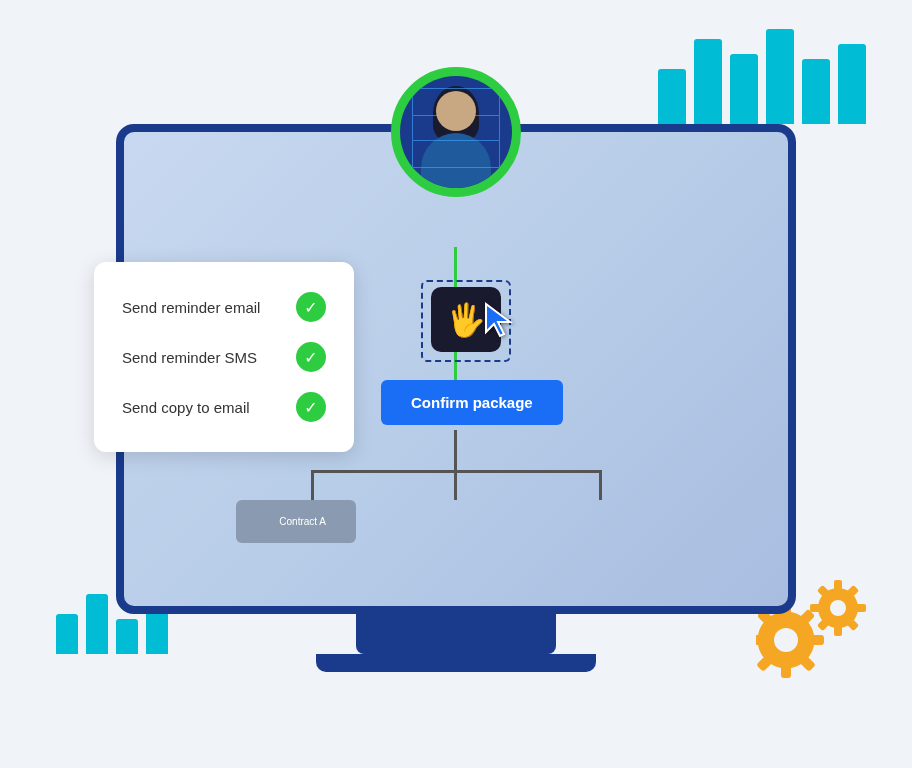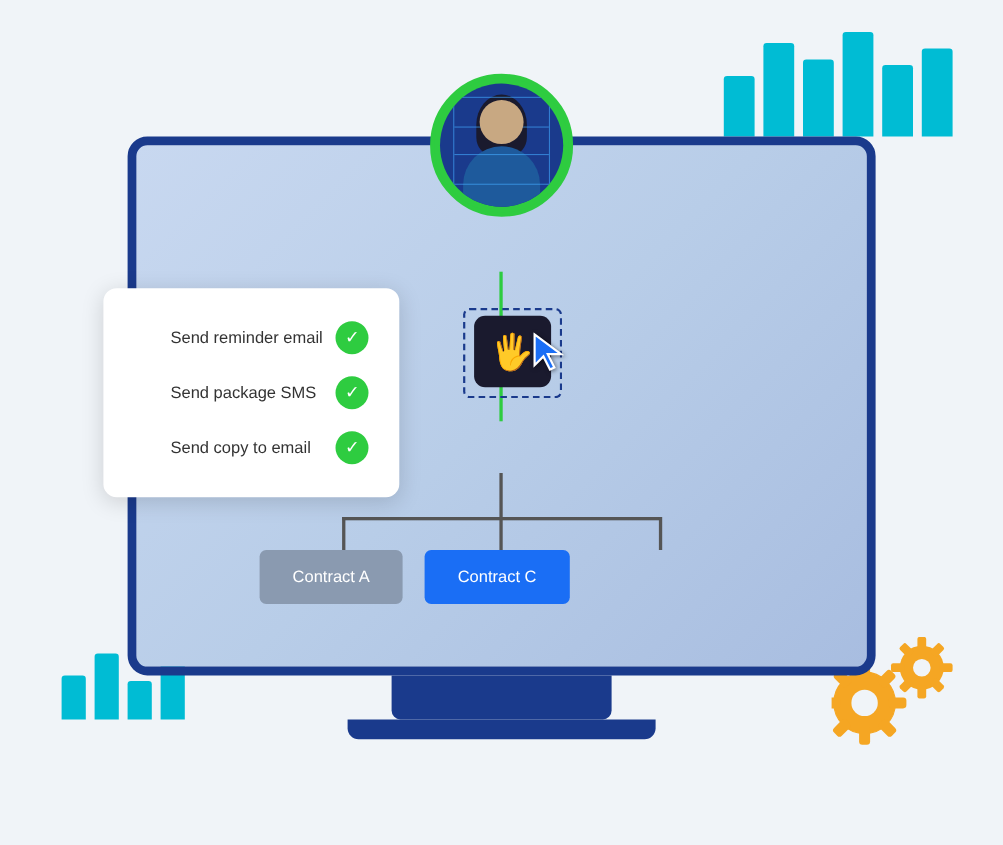--- a/index.html
+++ b/index.html
@@ -191,21 +191,20 @@
       min-width: 260px;
     }
 
     .checklist-item {
       display: flex;
       align-items: center;
       justify-content: space-between;
       padding: 10px 0;
       font-size: 15px;
       color: #333;
-      margin-left: 33px;
     }
 
     .checklist-item:not(:last-child) {
       border-bottom: none;
     }
 
     .check-icon {
       width: 30px;
       height: 30px;
       background: #2ecc40;
@@ -360,21 +359,21 @@
       display: flex;
       gap: 20px;
       z-index: 15;
     }
 
     .contract-box {
       background: #8a9ab0;
       color: white;
       border-radius: 6px;
       padding: 16px 30px;
-      font-size: 15px;
+      font-size: 10px;
       font-weight: 500;
       text-align: right;
       min-width: 120px;
       cursor: pointer;
     }
 
     .contract-box.active {
       background: #1a6ef5;
     }
 
@@ -461,21 +460,21 @@
           <div class="face-grid"></div>
         </div>
       </div>
 
       <div class="checklist-card">
         <div class="checklist-item">
           <span>Send reminder email</span>
           <div class="check-icon">✓</div>
         </div>
         <div class="checklist-item">
-          <span>Send package SMS</span>
+          <span>Send reminder SMS</span>
           <div class="check-icon">✓</div>
         </div>
         <div class="checklist-item">
           <span>Send copy to email</span>
           <div class="check-icon">✓</div>
         </div>
       </div>
 
       <div class="connector-vertical"></div>
 
@@ -486,36 +485,34 @@
       </div>
 
       <div class="cursor" style="transform: translateX(28px) rotate(0deg); font-style:normal; color:#1a6ef5; text-shadow: 1px 1px 3px rgba(0,0,0,0.4);">
         <svg width="32" height="36" viewBox="0 0 32 36">
           <polygon points="2,2 2,30 10,22 16,34 20,32 14,20 26,20" fill="#1a6ef5" stroke="white" stroke-width="2"></polygon>
         </svg>
       </div>
 
       <div class="conn-fp-confirm"></div>
 
+      <button class="confirm-btn">Confirm package</button>
 
       <div class="tree-connector"></div>
 
       <div class="tree-horizontal"></div>
 
       <div class="tree-branch-left"></div>
       <div class="tree-branch-mid"></div>
       <div class="tree-branch-right"></div>
 
       <div class="contract-row">
         <div class="contract-box">
           <span>Contract A</span>
         </div>
-        <div class="contract-box active">
-          <span>Contract C</span>
-        </div>
       </div>
 
     </div>
 
     <div class="monitor-stand"></div>
     <div class="monitor-base"></div>
   </div>
 
 </div>
 

